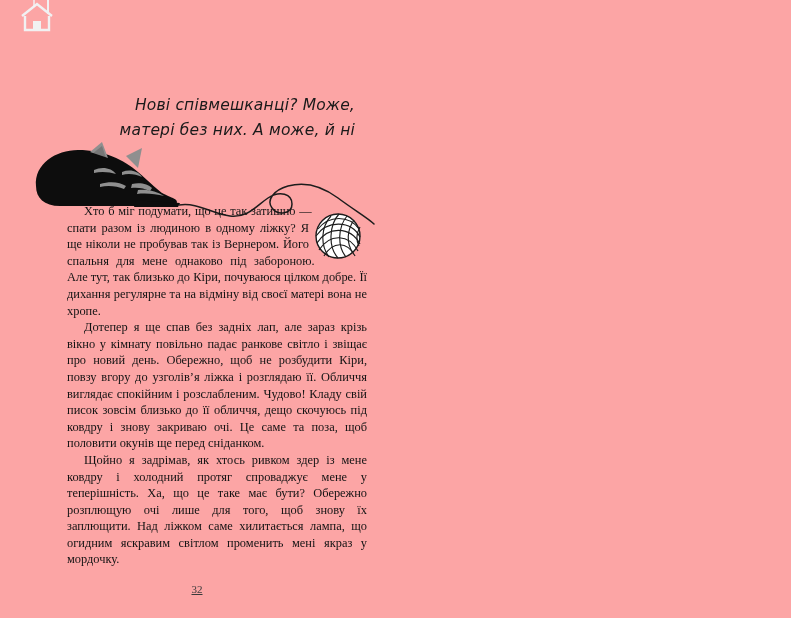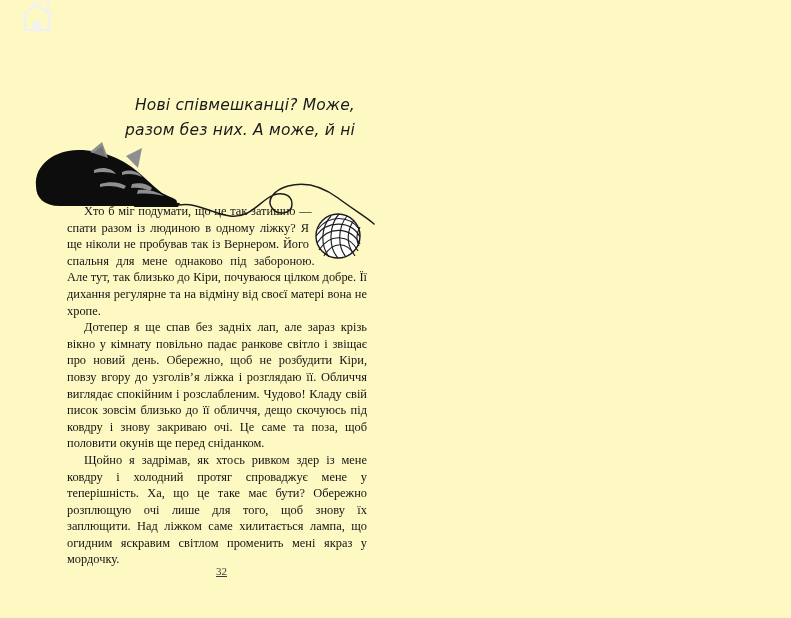--- a/index.html
+++ b/index.html
@@ -4,21 +4,21 @@
 <style>
   html, body {
     margin: 0;
     padding: 0;
     background: #ffffff;
   }
   #page {
     position: relative;
     width: 791px;
     height: 618px;
-    background: #fef9c3;
+    background: #fca5a5;
     overflow: hidden;
     font-family: "Liberation Serif", serif;
     color: #111111;
   }
 
   
   .watermark {
     position: absolute;
     left: 14px;
     top: -6px;
@@ -95,23 +95,23 @@
   .yarn-float {
     float: right;
     width: 58px;
     height: 62px;
     shape-outside: circle(50%);
   }
 
   
   .page-number {
     position: absolute;
-    top: 565px;
+    top: 583px;
     width: 60px;
-    text-align: right;
+    text-align: center;
     font-size: 11px;
     color: #3a3a3a;
     font-family: "Liberation Serif", serif;
     text-decoration: underline;
   }
   .page-number.left  { left: 167px; }
 </style>
 </head>
 <body>
 
@@ -126,21 +126,21 @@
       <line x1="20" y1="-10" x2="20" y2="13" stroke="#f4f4f5" stroke-width="1.4"></line>
     </svg>
   </div>
 
   <div class="spread">
 
     <div class="page-half page-left">
 
       <div class="chapter-head">
         <span class="hl1">Нові співмешканці? Може,</span>
-        <span class="hl2">разом без них. А може, й ні</span>
+        <span class="hl2">матері без них. А може, й ні</span>
       </div>
 
       <div class="cat-art">
         <svg viewBox="0 0 360 120" width="360" height="120" aria-hidden="true">
 
           <g>
             <path d="M20 58
                      C18 36, 40 22, 62 22
                      C88 22, 108 32, 122 44
                      C135 55, 142 63, 148 66

